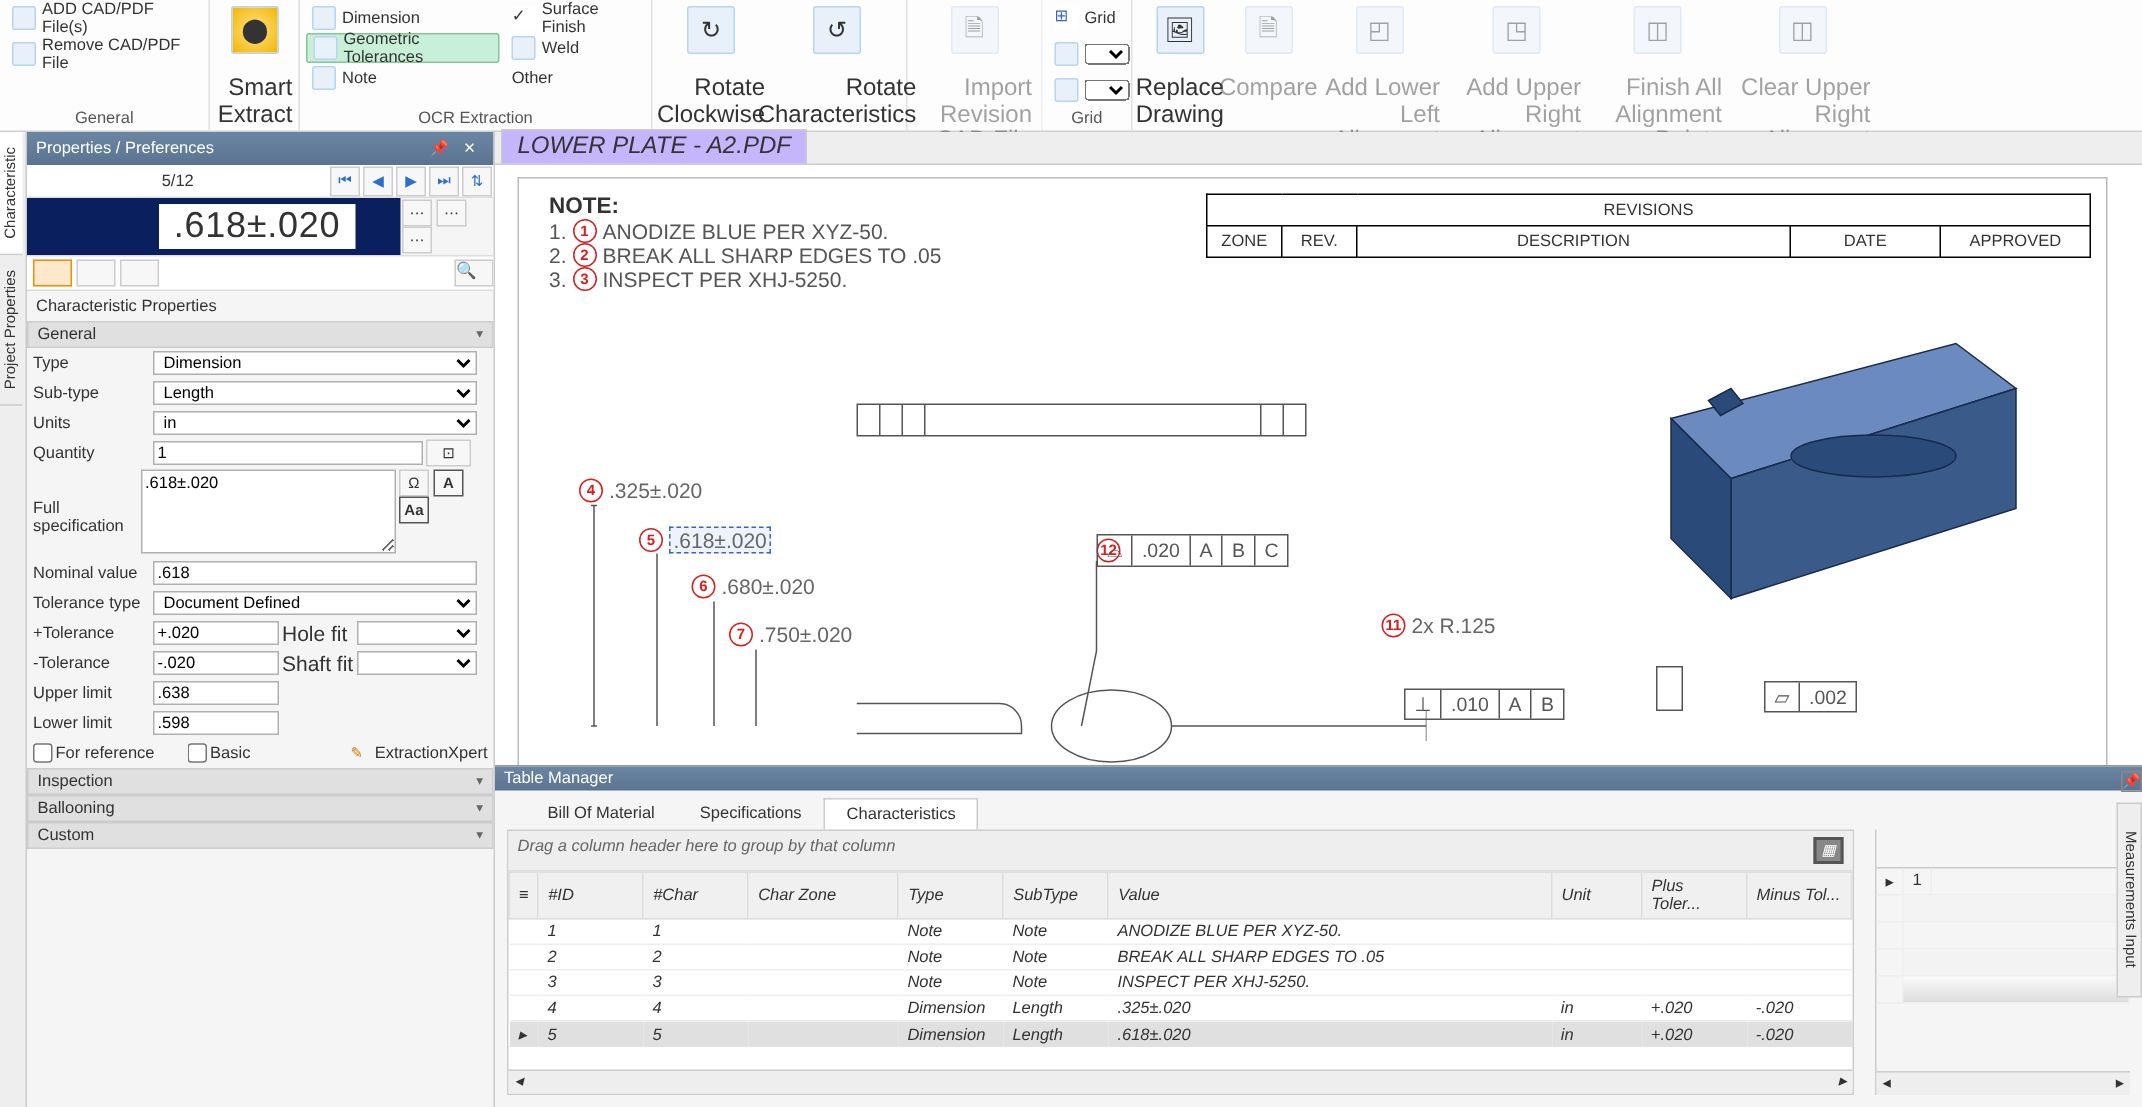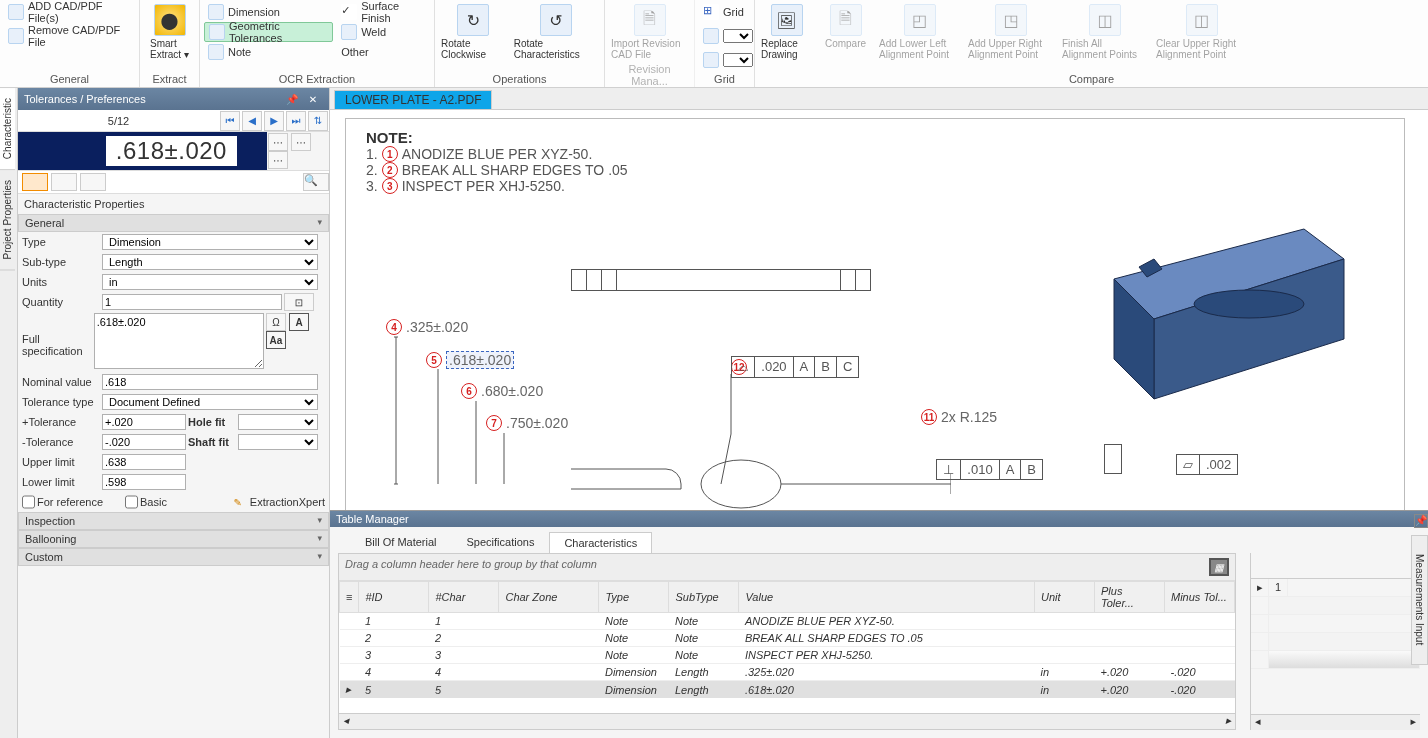--- a/index.html
+++ b/index.html
@@ -5,21 +5,21 @@
 * { box-sizing: border-box; margin: 0; padding: 0; font-family: "Segoe UI", Tahoma, sans-serif; }
 body { width: 1428px; height: 738px; background: #f9f9f9; overflow: hidden; position: relative; font-size: 11px; color: #333; }
 
 
 .ribbon { height: 88px; background: #fdfdfd; border-bottom: 1px solid #d0d0d0; display: flex; }
 .rg { display: flex; flex-direction: column; border-right: 1px solid #e0e0e0; padding: 2px 4px 0 4px; }
 .rg-body { display: flex; flex: 1; gap: 4px; align-items: flex-start; }
 .rg-label { text-align: center; font-size: 11px; color: #555; padding: 1px 0 2px; }
 .rbtn-big { display: flex; flex-direction: column; align-items: center; width: 70px; padding: 2px; cursor: pointer; }
 .rbtn-big .ic { width: 32px; height: 32px; background: #e8f0fa; border: 1px solid #b8d4f0; border-radius: 2px; display: flex; align-items: center; justify-content: center; font-size: 16px; }
-.rbtn-big .lb { text-align: left; font-size: 10px; color: #333; line-height: 1.1; margin-top: 2px; }
+.rbtn-big .lb { text-align: right; font-size: 16px; color: #333; line-height: 1.1; margin-top: 14px; }
 .rbtn-small { display: flex; align-items: center; gap: 4px; padding: 2px 4px; cursor: pointer; font-size: 11px; height: 20px; }
 .rbtn-small .ic { width: 16px; height: 16px; background: #e8f0fa; border: 1px solid #b8d4f0; border-radius: 2px; flex-shrink: 0; }
 .rbtn-small.active { background: #c8f0d8; border: 1px solid #80c898; border-radius: 2px; }
 .disabled { opacity: 0.45; pointer-events: none; }
 .ribbon .col { display: flex; flex-direction: column; }
 
 
 .vtabs { position: absolute; left: 0; top: 88px; width: 18px; height: 650px; background: #eee; border-right: 1px solid #ccc; }
 .vtab { writing-mode: vertical-rl; transform: rotate(180deg); font-size: 10px; text-align: center; padding: 10px 2px; border-top: 1px solid #ccc; cursor: pointer; }
 .vtab.active { background: #fff; }
@@ -36,27 +36,27 @@
 .cptitle { padding: 4px 6px; font-size: 11px; }
 .sectionbar { background: #e0e0e0; border: 1px solid #ccc; padding: 2px 6px; font-size: 11px; cursor: pointer; position: relative; }
 .sectionbar::after { content: "▾"; position: absolute; right: 6px; top: 2px; font-size: 9px; color: #666; }
 .proprow { display: flex; align-items: center; padding: 1px 4px; height: 20px; gap: 2px; }
 .proprow .plab { width: 78px; font-size: 11px; }
 .proprow input, .proprow select, .pin { height: 16px; border: 1px solid #b0b0b0; background: #fff; font-size: 11px; padding: 0 2px; }
 .proprow select { width: 216px; }
 .proprow .w1 { width: 216px; }
 .proprow .w2 { width: 84px; }
 .proprow .w3 { width: 180px; }
-.sublab { width: 48px; font-size: 11px; font-weight: bold; }
+.sublab { width: 48px; font-size: 14px; }
 .iconbtn { width: 20px; height: 18px; border: 1px solid #ccc; background: #f7f7f7; display: inline-flex; align-items: center; justify-content: center; cursor: pointer; font-size: 10px; }
 
 
 .docwrap { position: absolute; left: 330px; top: 88px; right: 0; height: 422px; background: #eee; }
 .tabbar { height: 22px; background: #eee; border-bottom: 1px solid #ccc; display: flex; align-items: flex-end; padding-left: 4px; }
-.dtab { background: #0ea5e9; border: 1px solid #ccc; border-bottom: none; padding: 2px 10px; font-size: 12px; }
+.dtab { background: #c4b5fd; border: 1px solid #ccc; border-bottom: none; padding: 2px 10px; font-size: 16px; font-style: italic; }
 .canvas { position: absolute; top: 22px; left: 0; right: 0; bottom: 0; background: #fff; overflow: auto; }
 .page { position: relative; background: #fff; width: 1060px; height: 400px; margin: 8px 15px; border: 1px solid #bbb; }
 .note-block { position: absolute; left: 20px; top: 10px; font-family: Arial; }
 .note-block .nt { font-size: 15px; font-weight: bold; }
 .note-block .nl { font-size: 14px; color: #555; margin-top: 0; display: flex; align-items: center; gap: 4px; }
 .balloon { display: inline-flex; width: 16px; height: 16px; border: 1.5px solid #d62020; border-radius: 50%; color: #d62020; font-size: 10px; align-items: center; justify-content: center; font-weight: bold; }
 .rev-table { position: absolute; right: 10px; top: 10px; border-collapse: collapse; font-size: 11px; width: 590px; }
 .rev-table th, .rev-table td { border: 1px solid #000; padding: 4px 6px; text-align: center; font-weight: normal; }
 .dim-label { position: absolute; display: flex; align-items: center; gap: 4px; font-family: Arial; font-size: 14px; color: #666; }
 .dim-label.sel .dv { border: 1.5px dashed #3a66c0; background: #eef2fb; padding: 0 2px; }
@@ -214,21 +214,21 @@
   </div>
 </div>
 
 <div class="vtabs">
   <div class="vtab active">Characteristic</div>
   <div class="vtab">Project Properties</div>
 </div>
 
 <div class="lpanel">
   <div class="lphead">
-    <span>Tolerances / Preferences</span>
+    <span>Properties / Preferences</span>
     <span><span class="iconbtn" style="background:transparent;border:none;color:#fff">📌</span><span class="iconbtn" style="background:transparent;border:none;color:#fff">✕</span></span>
   </div>
   <div class="navrow">
     <div class="navcount">5/12</div>
     <div class="navbtn">⏮</div>
     <div class="navbtn">◀</div>
     <div class="navbtn">▶</div>
     <div class="navbtn">⏭</div>
     <div class="navbtn">⇅</div>
   </div>
@@ -325,20 +325,34 @@
       <div class="dtab">LOWER PLATE - A2.PDF</div>
     </div>
   <div class="canvas">
     <div class="page">
       <div class="note-block">
         <div class="nt">NOTE:</div>
         <div class="nl">1.<span class="balloon">1</span><span>ANODIZE BLUE PER XYZ-50.</span></div>
         <div class="nl">2.<span class="balloon">2</span><span>BREAK ALL SHARP EDGES TO .05</span></div>
         <div class="nl">3.<span class="balloon">3</span><span>INSPECT PER XHJ-5250.</span></div>
       </div>
+      <table class="rev-table">
+        <tbody>
+            <tr>
+              <th colspan="5">REVISIONS</th>
+            </tr>
+        <tr>
+              <th style="width:50px">ZONE</th>
+              <th style="width:50px">REV.</th>
+              <th>DESCRIPTION</th>
+              <th style="width:100px">DATE</th>
+              <th style="width:100px">APPROVED</th>
+            </tr>
+      </tbody>
+        </table>
 
       <div style="position:absolute;left:225px;top:150px;width:300px;height:22px;border:1.5px solid #555;display:flex">
         <span style="width:15px;border-right:1.5px solid #555"></span>
           <span style="width:15px;border-right:1.5px solid #555"></span>
           <span style="width:15px;border-right:1.5px solid #555"></span>
         <span style="flex:1"></span>
         <span style="width:15px;border-left:1.5px solid #555"></span>
           <span style="width:15px;border-left:1.5px solid #555"></span>
       </div>
 

